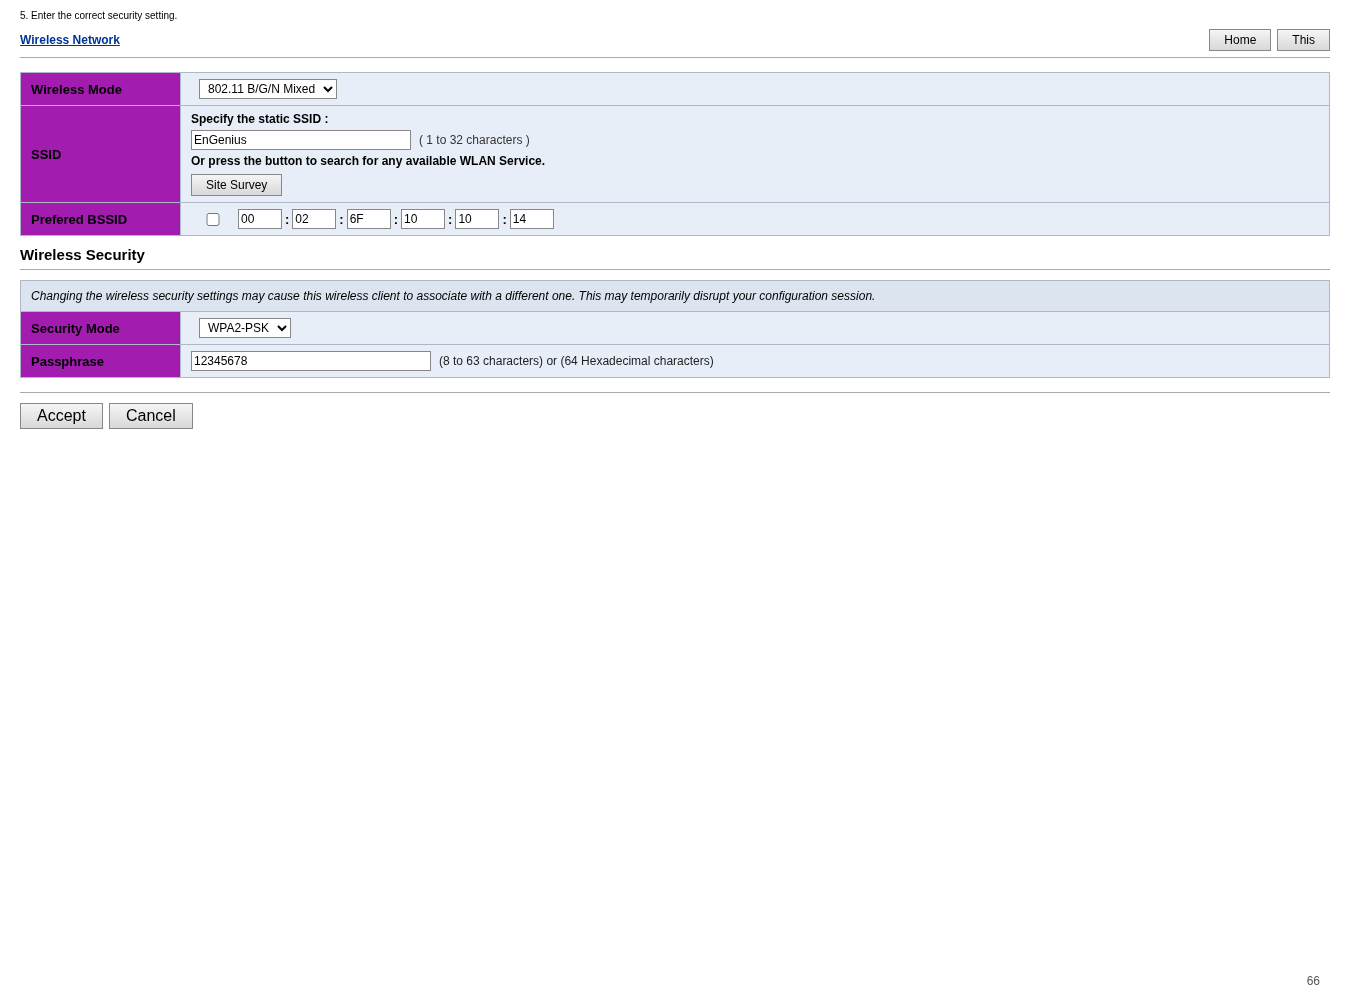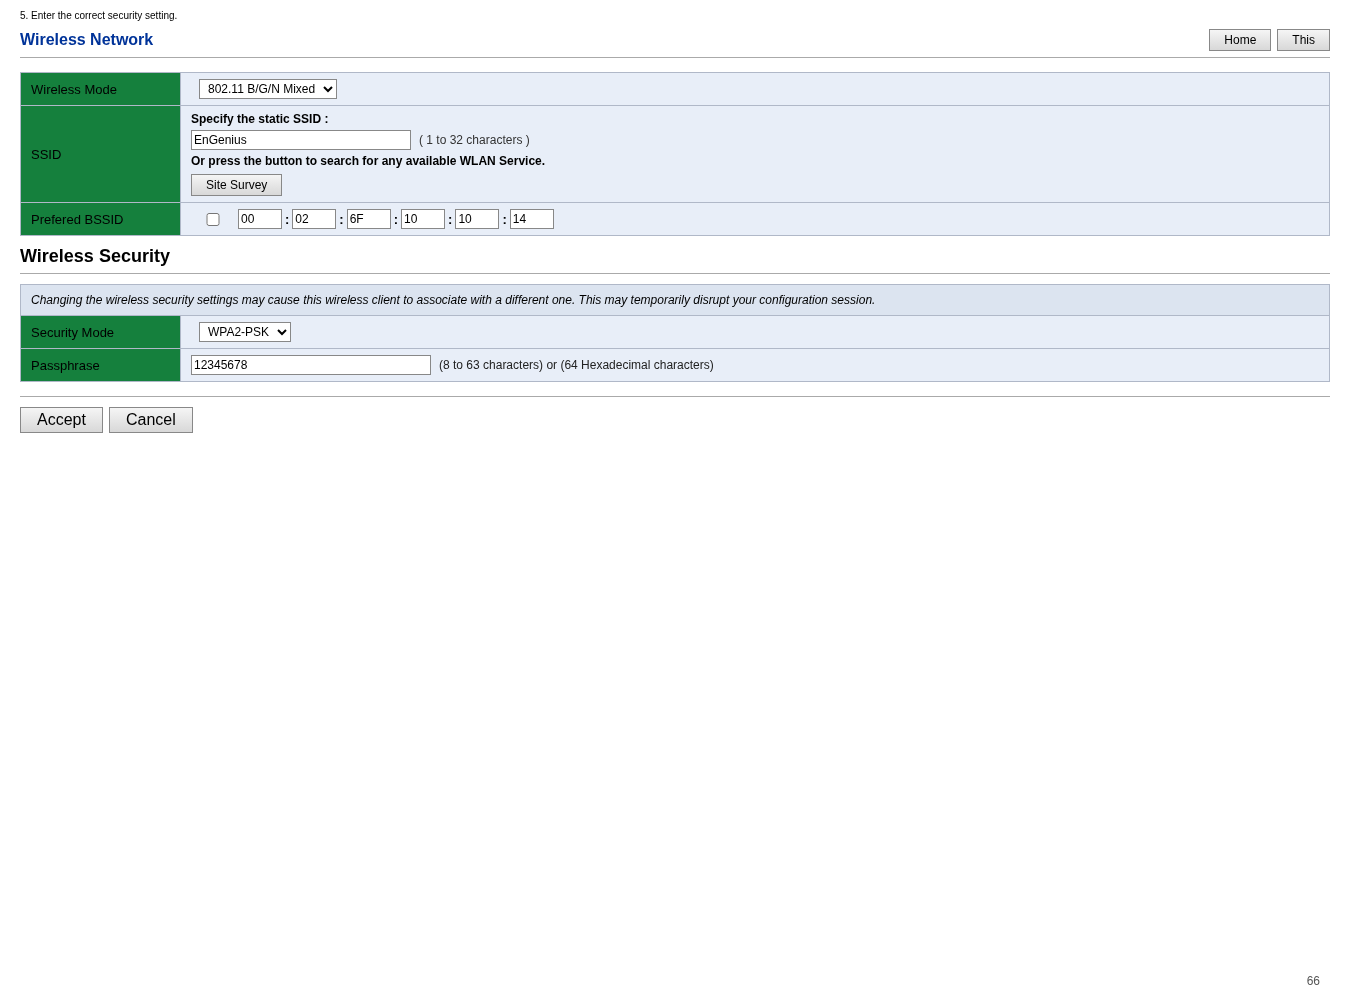--- a/index.html
+++ b/index.html
@@ -16,23 +16,24 @@
     }
     .page-header {
       display: flex;
       align-items: center;
       justify-content: space-between;
       border-bottom: 1px solid #aaa;
       padding-bottom: 6px;
       margin-bottom: 14px;
     }
     .page-title {
-      font-size: 16px;
+      font-size: 12px;
       font-weight: bold;
       color: #003399;
+      text-decoration: underline;
     }
     .header-buttons {
       display: flex;
       gap: 6px;
     }
     .header-btn {
       padding: 3px 14px;
       border: 1px solid #888;
       background: #e8e8e8;
       cursor: pointer;
@@ -44,22 +45,22 @@
       width: 100%;
       border-collapse: collapse;
       margin-bottom: 10px;
     }
     .section-table td {
       border: 1px solid #b0b8c8;
       padding: 6px 10px;
       vertical-align: top;
     }
     .section-table .label-cell {
-      background: #15803d;
-      font-weight: normal;
+      background: #a21caf;
+      font-weight: bold;
       width: 160px;
       vertical-align: middle;
       margin-top: 40px;
     }
     .section-table .value-cell {
       background: #e8eef8;
     }
 
     select {
       padding: 1px 4px;
@@ -106,21 +107,21 @@
       align-items: center;
       gap: 3px;
     }
     .bssid-row input {
       width: 44px;
     }
     .bssid-sep {
       font-weight: bold;
     }
     .wireless-security-header {
-      font-size: 18px;
+      font-size: 15px;
       font-weight: bold;
       margin: 10px 0 6px 0;
       color: #000;
     }
     .security-divider {
       border: none;
       border-top: 1px solid #aaa;
       margin-bottom: 10px;
     }
     .warning-row td {

